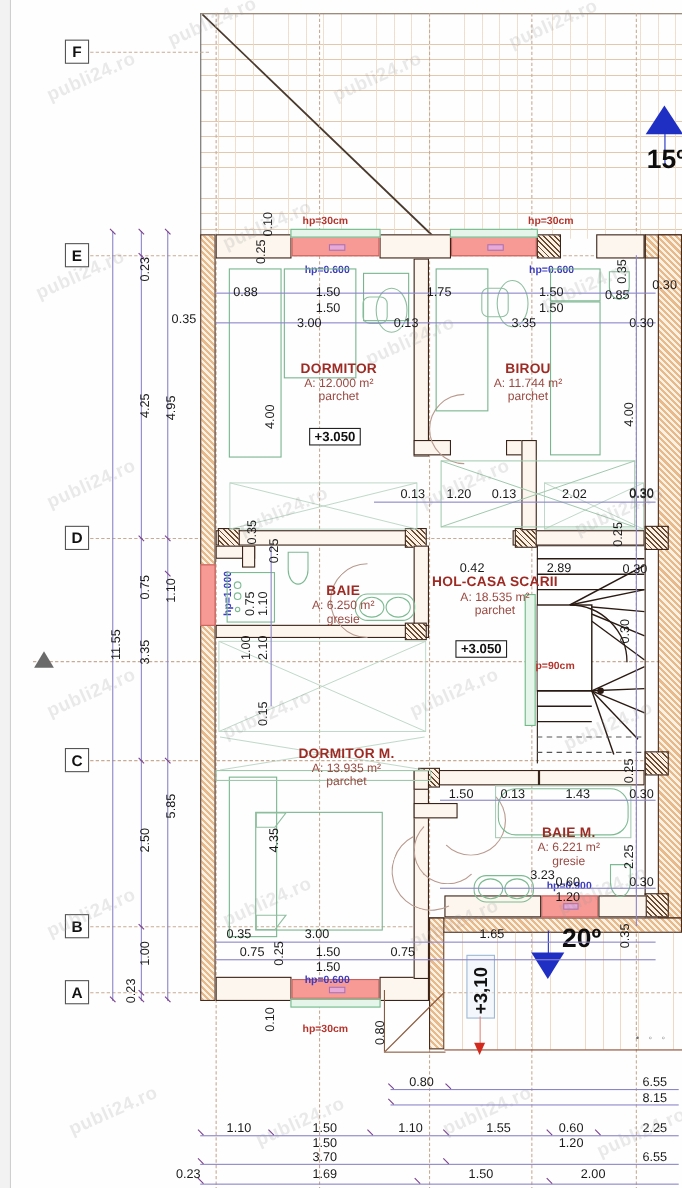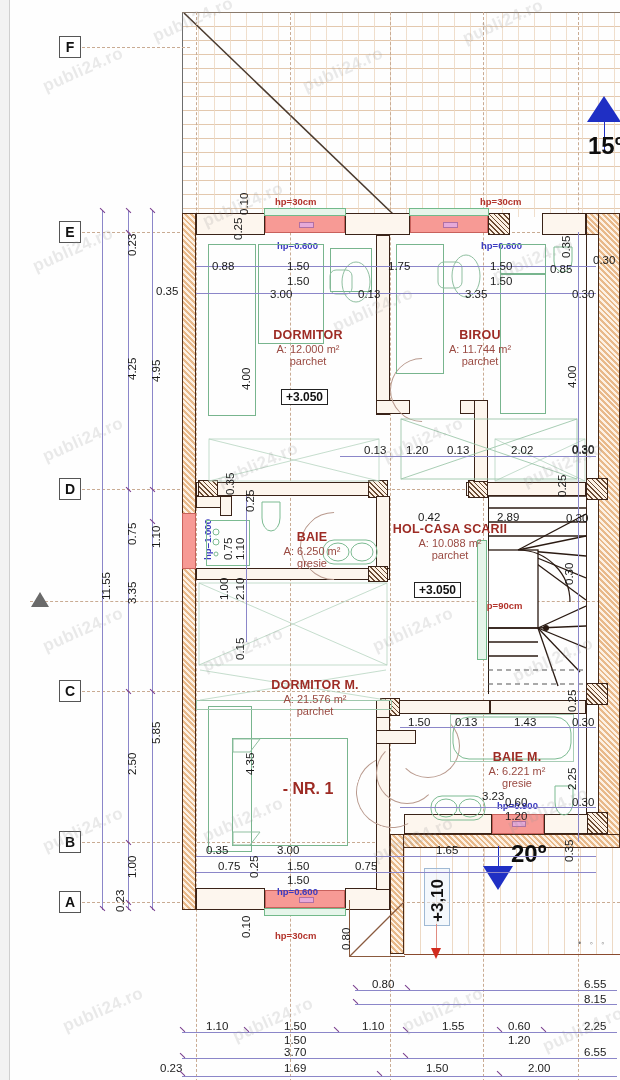--- a/index.html
+++ b/index.html
@@ -383,39 +383,38 @@
   </div>
 
   <div class="room" style="left:262px;top:530px;width:100px;">
     <div class="rname">BAIE</div>
     <div class="rarea">A: 6.250 m²</div>
     <div class="rfin">gresie</div>
   </div>
 
   <div class="room" style="left:370px;top:522px;width:160px;">
     <div class="rname">HOL-CASA SCARII</div>
-    <div class="rarea">A: 10.088 m²</div>
+    <div class="rarea">A: 18.535 m²</div>
     <div class="rfin">parchet</div>
   </div>
   <div class="lvl" style="left:414px;top:582px;">+3.050</div>
 
   <div class="room" style="left:250px;top:678px;width:130px;">
     <div class="rname">DORMITOR M.</div>
-    <div class="rarea">A: 21.576 m²</div>
+    <div class="rarea">A: 13.935 m²</div>
     <div class="rfin">parchet</div>
   </div>
 
   <div class="room" style="left:462px;top:750px;width:110px;">
     <div class="rname">BAIE M.</div>
     <div class="rarea">A: 6.221 m²</div>
     <div class="rfin">gresie</div>
   </div>
 
   <div class="aptlabel" style="left:238px;top:778px;width:140px;">
-    <div>- NR. 1</div>
   </div>
 
   <div class="arrow-up" style="left:587px;top:96px;"></div>
   <div class="arrow-stem" style="left:604px;top:120px;height:30px;"></div>
   <div class="slope" style="left:588px;top:132px;">15º</div>
 
   <div class="arrow-down" style="left:483px;top:866px;"></div>
   <div class="arrow-stem" style="left:498px;top:846px;height:22px;"></div>
   <div class="slope" style="left:511px;top:840px;">20º</div>
 

